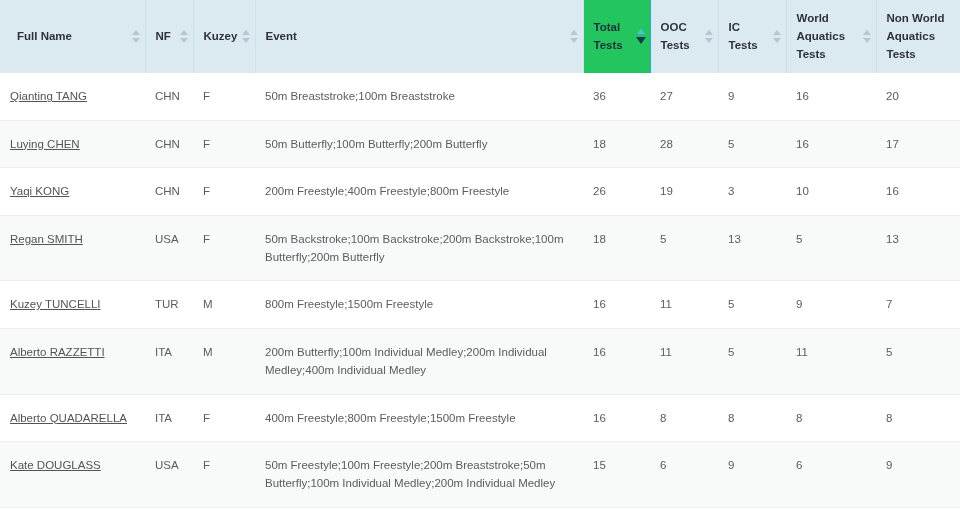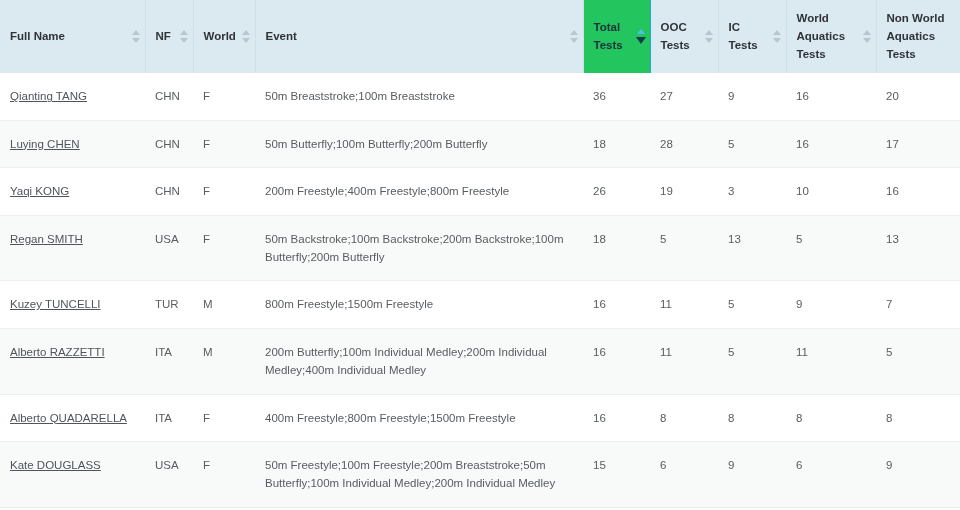--- a/index.html
+++ b/index.html
@@ -109,21 +109,21 @@
   col.c-gender { width: 62px; }
   col.c-event  { width: 328px; }
   col.c-total  { width: 67px; }
   col.c-ooc    { width: 68px; }
   col.c-ic     { width: 68px; }
   col.c-wa     { width: 90px; }
   col.c-nwa    { width: 84px; }
 
   td.num { text-align: left; margin-top: 44px; }
 
-  thead th.th-name   { padding-left: 10px; }
+  thead th.th-name   { padding-left: 17px; }
   thead th.th-total  { padding-left: 10px; }
 </style>
 </head>
 <body>
 
 <div class="table-wrap">
   <table class="athlete-table">
     <colgroup>
       <col class="c-name">
         <col class="c-nf">
@@ -154,21 +154,21 @@
             <span class="th-label">NF</span>
             <span class="sort-arrows">
               <span class="up"></span>
               <span class="down"></span>
             </span>
           </div>
         </th>
 
         <th>
           <div class="th-inner">
-            <span class="th-label">World</span>
+            <span class="th-label">Kuzey</span>
             <span class="sort-arrows">
               <span class="up"></span>
               <span class="down"></span>
             </span>
           </div>
         </th>
 
         <th>
           <div class="th-inner">
             <span class="th-label">Event</span>

